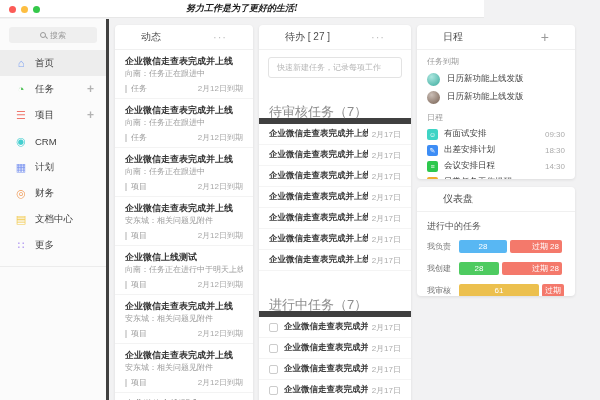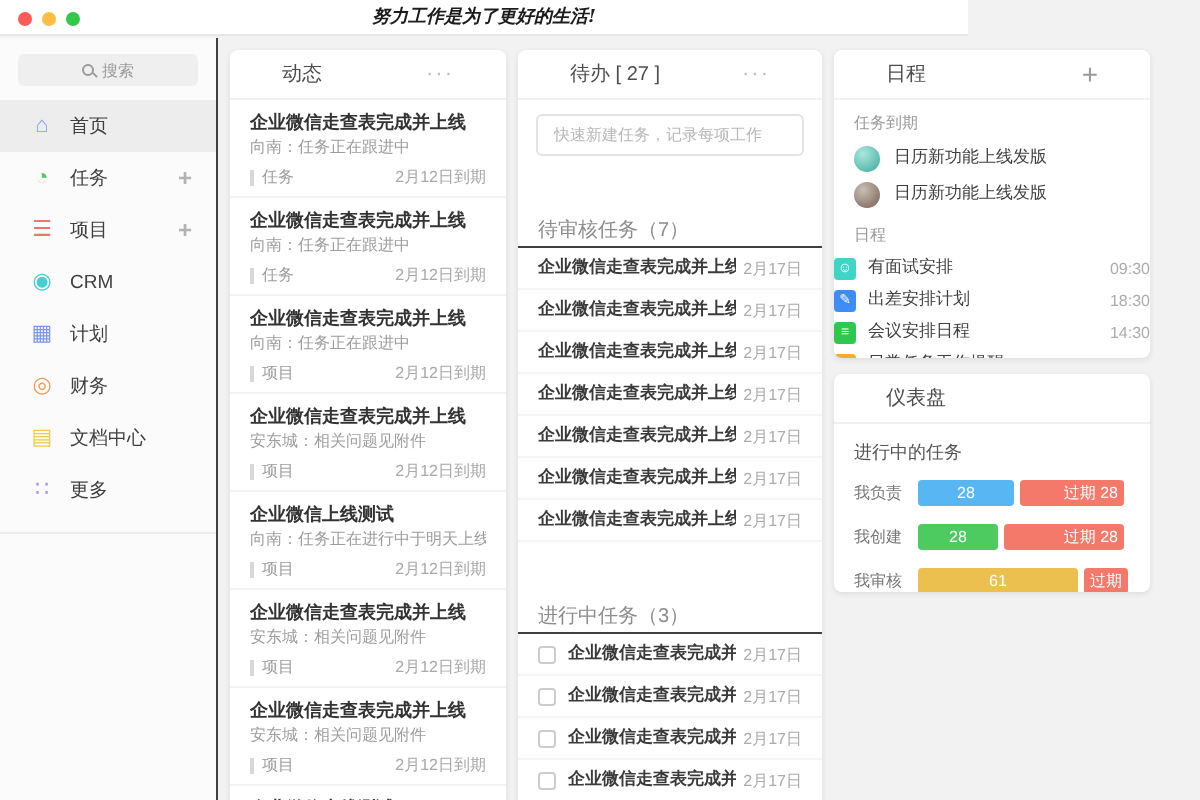--- a/index.html
+++ b/index.html
@@ -11,21 +11,21 @@
   .titlebar { position:absolute; left:0; top:0; width:484px; height:18px; background:#fff;
               border-bottom:1px solid #e7e7e7; display:flex; align-items:center; }
   .traffic { position:absolute; left:9px; top:6px; display:flex; gap:5px; }
   .light { width:7px; height:7px; border-radius:50%; }
   .light.red{background:#fc5b57}.light.yellow{background:#fdbe41}.light.green{background:#34c84a}
   .motto { width:100%; text-align:center; font-size:9px; font-weight:bold; font-style:italic;
            color:#1c1c1c; font-family:"DejaVu Serif","Liberation Serif",serif; }
 
   
   .sidebar { position:absolute; left:0; top:19px; width:109px; bottom:0; background:#fbfbfb;
-             border-right:1px solid #404040; }
+             border-right:3px solid #404040; }
   .search { margin:8px 9px 7px; height:16px; background:#efefef; border-radius:3px; display:flex;
             align-items:center; justify-content:center; gap:4px; color:#9a9a9a; font-size:8px; cursor:text; }
   .mag { width:6px; height:6px; border:1px solid #9a9a9a; border-radius:50%; position:relative; }
   .mag:after { content:''; position:absolute; width:3px; height:1px; background:#9a9a9a;
                transform:rotate(45deg); right:-3px; bottom:-1px; }
   .nav-item { height:26px; display:flex; align-items:center; padding:0 12px 0 14px;
               font-size:9.5px; color:#3f3f3f; cursor:pointer; }
   .nav-icon { width:14px; margin-right:7px; font-size:11px; line-height:11px; text-align:center; }
   .nav-plus { margin-left:auto; color:#b3b3b3; font-size:12px; font-weight:bold; cursor:pointer; }
   .sb-divider { height:1px; background:#ececec; margin:8px 0; }
@@ -52,35 +52,35 @@
                white-space:nowrap; overflow:hidden; }
   .act-comment { font-size:8px; line-height:10px; color:#9d9d9d; margin-bottom:5px;
                  white-space:nowrap; overflow:hidden; }
   .act-foot { display:flex; align-items:center; font-size:8px; line-height:10px; color:#9d9d9d; }
   .tagbar { width:2px; height:8px; background:#d8d8d8; margin-right:4px; }
   .act-due { margin-left:auto; color:#a8a8a8; }
 
   
   .todo-input { margin:7px 9px; height:21px; border:1px solid #e3e3e3; border-radius:3px;
                 display:flex; align-items:center; padding:0 8px; font-size:8px; color:#b8b8b8; cursor:text; }
-  .todo-section { height:18px; display:flex; align-items:center; padding:0 10px; font-size:10px;
-                  color:#8c8c8c; border-bottom:1px solid #404040;margin-top:28px; }
+  .todo-section { height:18px; display:flex; align-items:center; padding:0 10px; font-size:13px;
+                  color:#8c8c8c; border-bottom:6px solid #404040;margin-top:28px; }
   .todo-row { height:21px; display:flex; align-items:center; padding:0 10px;
               border-bottom:1px solid #f4f4f4; font-size:8.5px; color:#3f3f3f; cursor:pointer; }
   .todo-row .title { white-space:nowrap; overflow:hidden; font-weight:bold; color:#3a3a3a; }
   .todo-date { margin-left:auto; color:#ababab; font-size:8px; flex:none; padding-left:4px; }
   .checkbox { width:9px; height:9px; border:1px solid #ccc; border-radius:2px; margin-right:6px;
               flex:none; cursor:pointer; }
 
   
   .sched-label { padding:6px 10px 3px; font-size:8px; color:#9a9a9a; }
   .due-row { display:flex; align-items:center; gap:7px; padding:2px 10px; height:18px;
              font-size:8.5px; color:#3f3f3f; cursor:pointer; }
   .due-row .avatar { width:13px; height:13px; }
-  .event-row { display:flex; align-items:center; gap:6px; padding:0 0; height:16px;
+  .event-row { display:flex; align-items:center; gap:6px; padding:0 10px; height:16px;
                font-size:8.5px; color:#3f3f3f; cursor:pointer; }
   .event-icon { width:11px; height:11px; border-radius:2px; color:#fff; font-size:7px; line-height:11px;
                 text-align:center; flex:none; }
   .event-time { margin-left:auto; color:#ababab; font-size:8px; }
 
   
   .dash-section { padding:8px 10px 3px; font-size:9px; color:#555; }
   .bar-row { display:flex; align-items:center; padding:4px 10px 5px; }
   .bar-label { width:32px; font-size:8px; color:#777; flex:none; }
   .bar-track { display:flex; gap:3px; }
@@ -264,21 +264,21 @@
       <div class="todo-row">
         <span class="title">企业微信走查表完成并上线</span>
         <span class="todo-date">2月17日</span>
       </div>
       <div class="todo-row">
         <span class="title">企业微信走查表完成并上线</span>
         <span class="todo-date">2月17日</span>
       </div>
     </div>
   <div class="todo-section">
-    <span>进行中任务（3）</span>
+    <span>进行中任务（7）</span>
   </div>
   <div>
 
   <div class="todo-row">
         <span class="checkbox"></span>
         <span class="title">企业微信走查表完成并上线</span>
         <span class="todo-date">2月17日</span>
       </div>
       <div class="todo-row">
         <span class="checkbox"></span>

